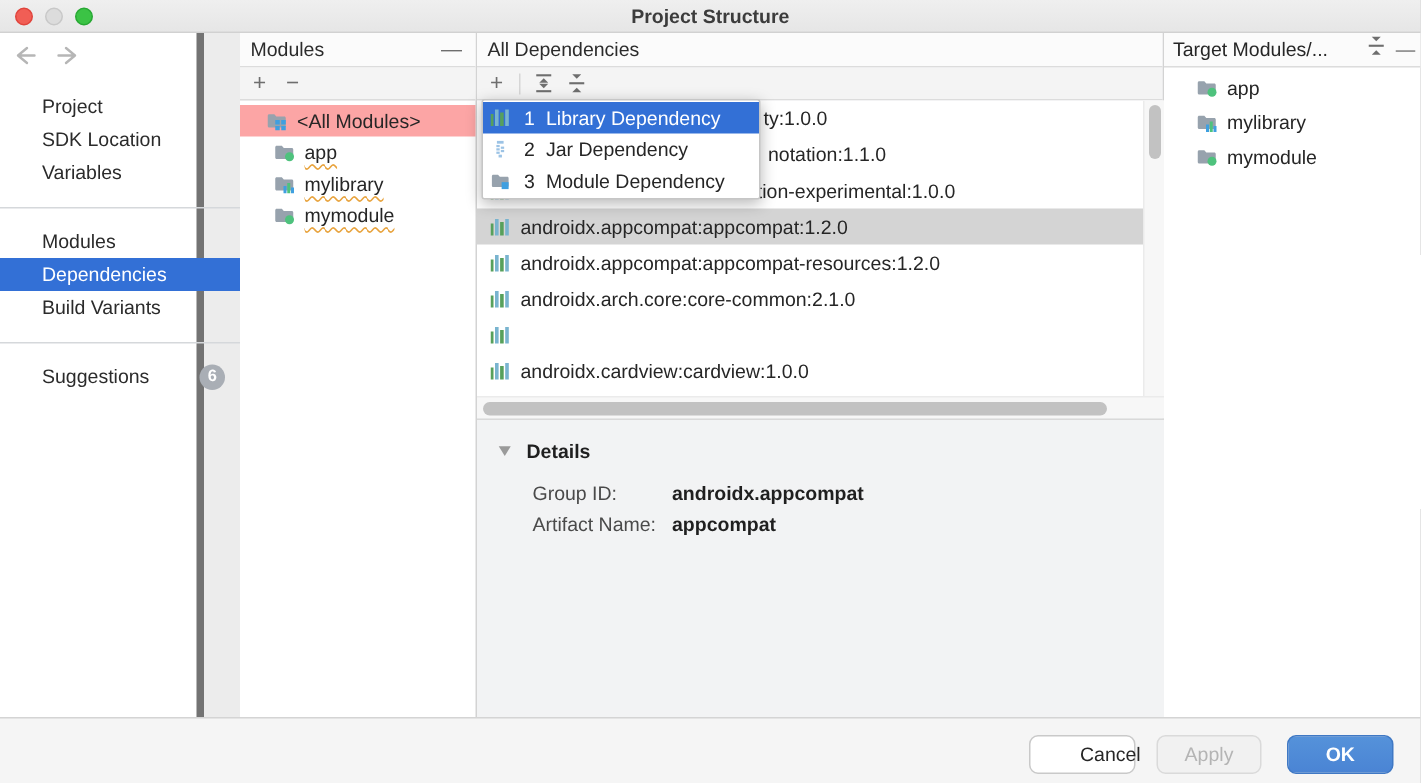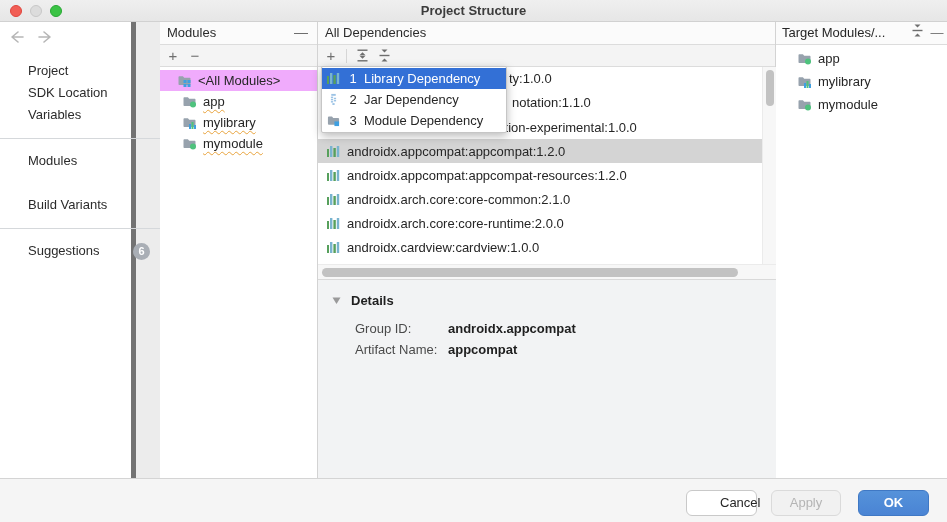--- a/index.html
+++ b/index.html
@@ -27,21 +27,21 @@
   
   .panel-header { position:absolute; left:0; top:0; right:0; height:23px; background:#fbfbfb; border-bottom:1px solid #dcdcdc; line-height:22px; padding-left:7px; color:#2b2b2b; }
   .panel-toolbar { position:absolute; left:0; top:23px; right:0; height:22px; background:#f4f4f4; border-bottom:1px solid #dcdcdc; display:flex; align-items:center; }
   .tool-btn { width:22px; height:20px; display:flex; align-items:center; justify-content:center; color:#6e6e6e; font-size:15px; cursor:default; }
   .tool-sep { width:1px; height:14px; background:#d6d6d6; margin:0 4px; }
   .mini-btn { position:absolute; top:0; width:20px; height:22px; text-align:center; line-height:20px; color:#6e6e6e; font-size:14px; }
 
   
   .modules-panel { position:absolute; left:160px; top:22px; width:158px; height:456px; background:#ffffff; border-right:1px solid #d3d3d3; }
   .tree-row { position:absolute; left:0; right:0; height:21px; display:flex; align-items:center; }
-  .tree-row.selected { background:#f0abfc; }
+  .tree-row.selected { background:#fca5a5; }
   .tree-row .icn { flex:0 0 16px; height:13px; margin-right:5px; }
   .squiggle { text-decoration:underline; text-decoration-style:wavy; text-decoration-color:#e8a33d; text-decoration-thickness:1px; text-underline-offset:3px; }
 
   
   .deps-panel { position:absolute; left:318px; top:22px; width:458px; height:456px; background:#f2f3f4; border-right:1px solid #d3d3d3; }
   .deps-list { position:absolute; left:0; top:45px; width:458px; height:197px; background:#ffffff; overflow:hidden; }
   .dep-row { position:absolute; left:0; width:444px; height:24px; display:flex; align-items:center; padding-left:9px; }
   .dep-row.selected { background:#d4d4d4; }
   .dep-row .icn { flex:0 0 14px; height:13px; margin-right:6px; }
   .dep-frag { position:absolute; height:24px; line-height:24px; }
@@ -123,20 +123,21 @@
           <svg width="16" height="14" viewBox="0 0 16 14">
             <path d="M6 2 L12 7 L6 12 M12 7 H1" stroke="#b6b6b6" stroke-width="1.6" fill="none" stroke-linecap="round" stroke-linejoin="round"></path>
           </svg>
         </span>
     </div>
     <div class="side-item" style="top:38px">Project</div>
     <div class="side-item" style="top:60px">SDK Location</div>
     <div class="side-item" style="top:82px">Variables</div>
     <div class="side-divider" style="top:116px"></div>
     <div class="side-item" style="top:128px">Modules</div>
+    <div class="side-item selected" style="top:150px">Dependencies</div>
     <div class="side-item" style="top:172px">Build Variants</div>
     <div class="side-divider" style="top:206px"></div>
     <div class="side-item" style="top:218px">
       <span>Suggestions</span>
       <span class="badge">6</span>
     </div>
   </div>
 
   <div class="modules-panel">
     <div class="panel-header">
@@ -234,21 +235,20 @@
       <div class="dep-row" style="top:120px">
         <span class="icn"><svg width="13" height="13" viewBox="0 0 13 13">
               <use href="#ic-lib-bars"></use>
             </svg></span>
         <span>androidx.arch.core:core-common:2.1.0</span>
       </div>
       <div class="dep-row" style="top:144px">
         <span class="icn"><svg width="13" height="13" viewBox="0 0 13 13">
               <use href="#ic-lib-bars"></use>
             </svg></span>
-        <span>androidx.arch.core:core-runtime:2.0.0</span>
       </div>
       <div class="dep-row" style="top:168px">
         <span class="icn"><svg width="13" height="13" viewBox="0 0 13 13">
               <use href="#ic-lib-bars"></use>
             </svg></span>
         <span>androidx.cardview:cardview:1.0.0</span>
       </div>
       <div class="vscroll-track">
           <div class="vscroll-thumb"></div>
         </div>

